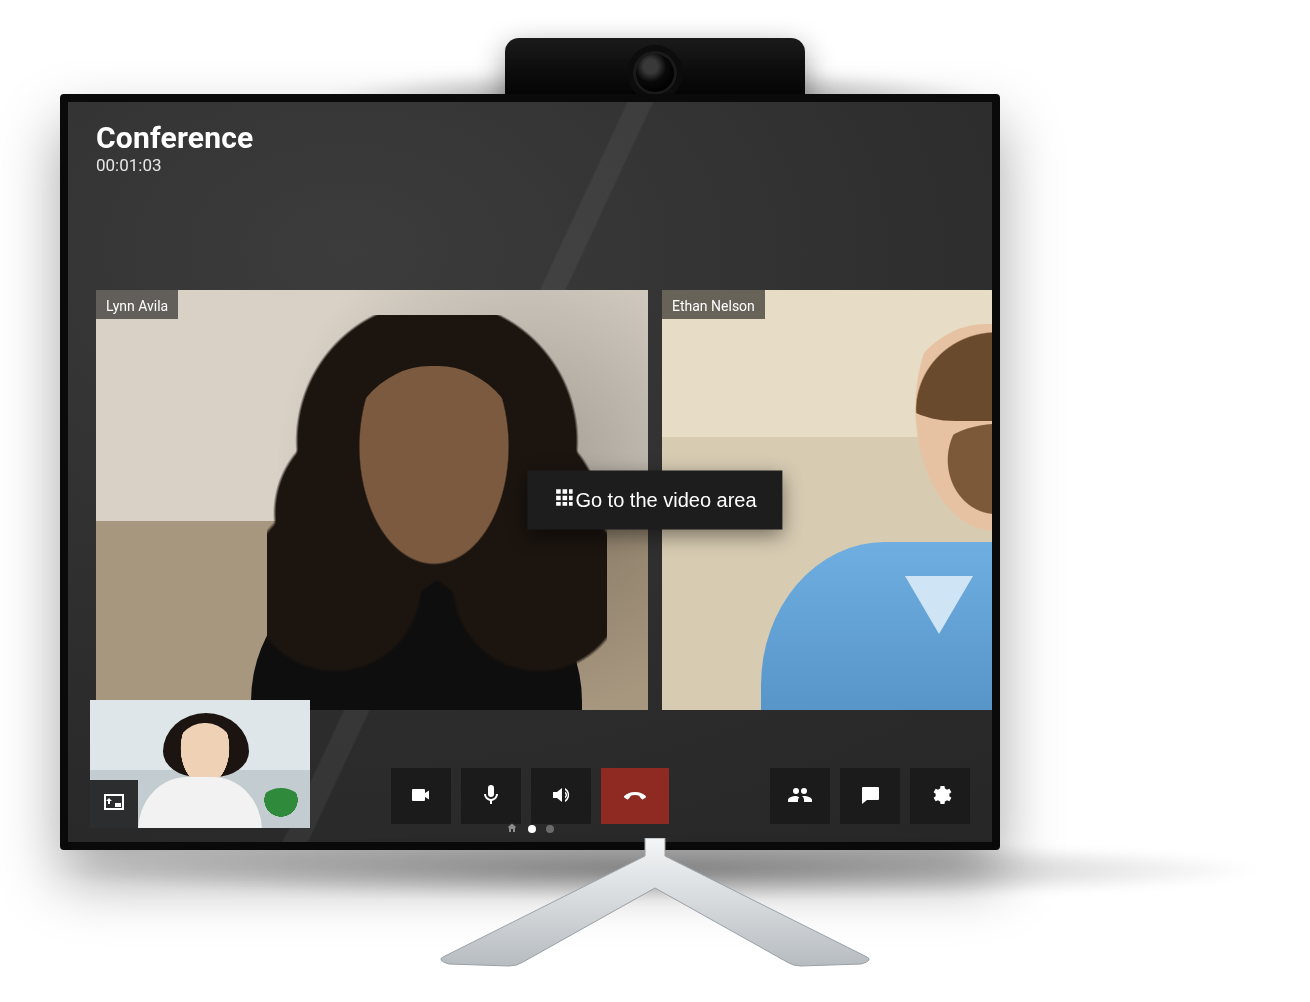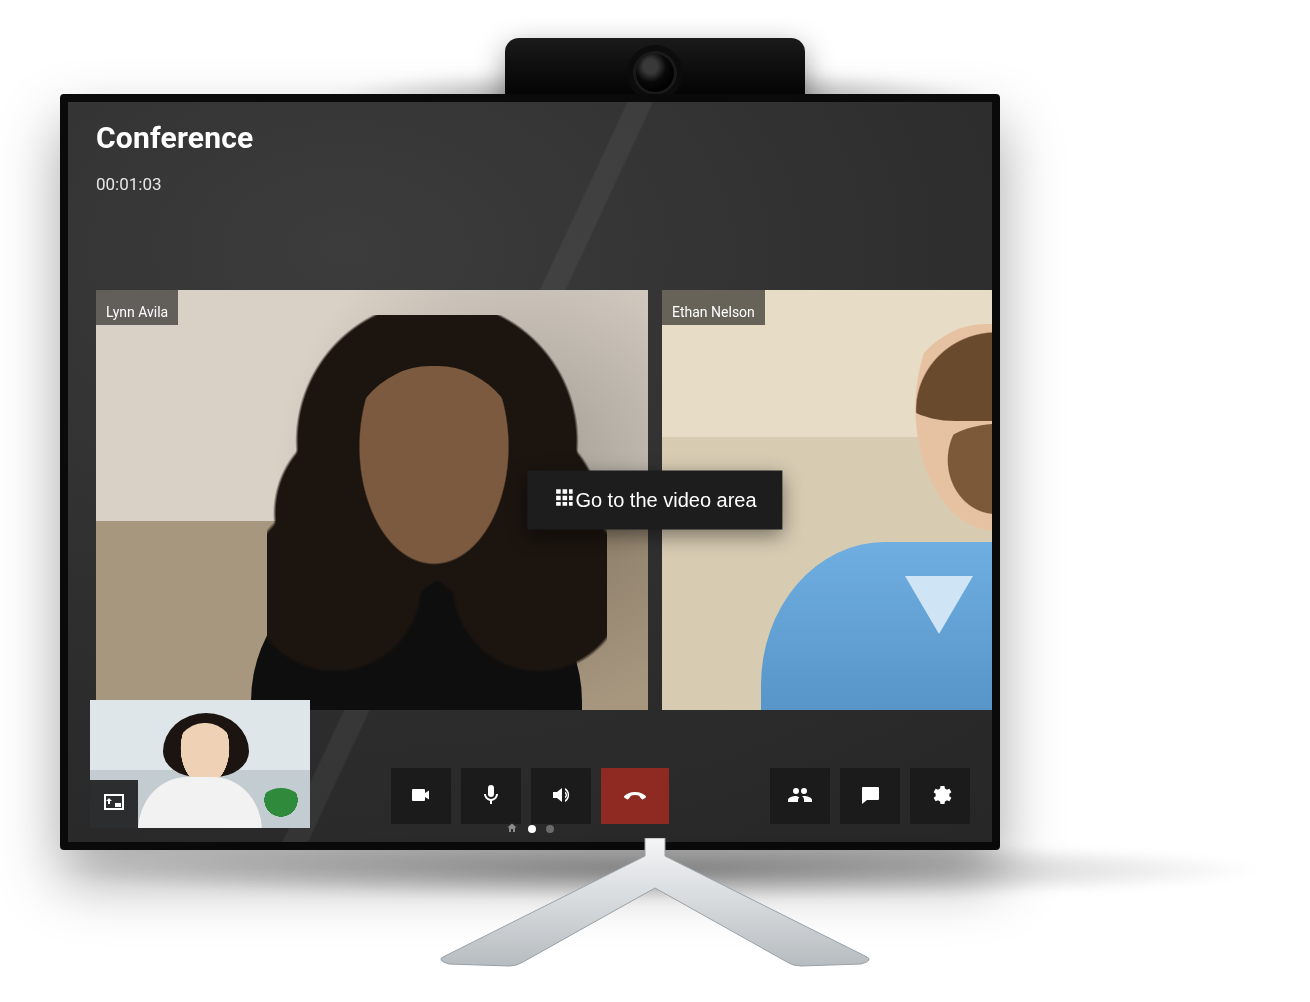--- a/index.html
+++ b/index.html
@@ -73,40 +73,40 @@
       linear-gradient(115deg, rgba(255,255,255,0) 0 44%, rgba(255,255,255,.05) 44.2% 46%, rgba(255,255,255,0) 46.2%) ,
       radial-gradient(1200px 800px at 30% 20%, #3c3c3c 0%, #2d2d2d 55%, #252525 100%);
     color: #fff;
     overflow: hidden;
   }
 
   .header {
     position: absolute; left: 28px; top: 18px;
   }
   .header h1 { font-size: 30px; font-weight: 700; letter-spacing: .2px; }
-  .header .time { font-size: 17px; margin-top: 19px; color: #e6e6e6; }
+  .header .time { font-size: 17px; margin-top: 0; color: #e6e6e6; }
 
   .grid {
     position: absolute;
     left: 28px; top: 188px;
     width: 1118px; height: 420px;
     display: flex; gap: 14px;
   }
   .tile {
     position: relative;
     flex: 1 1 50%;
     background: #1b1b1b;
     overflow: hidden;
   }
   .tile .name {
     position: absolute; left: 0; top: 0;
     background: rgba(0,0,0,.55);
     color: #fff;
     font-size: 14px;
-    padding: 14px 10px 5px;
+    padding: 8px 10px 5px;
     z-index: 3;
   }
 
   
   .portrait { position:absolute; inset:0; }
   .p1-bg { background:
       radial-gradient(360px 360px at 78% 42%, rgba(0,0,0,.25), rgba(0,0,0,0) 70%),
       linear-gradient(180deg,#d9d1c6 0 55%, #a8977f 55% 100%);
   }
   .p1-head {

